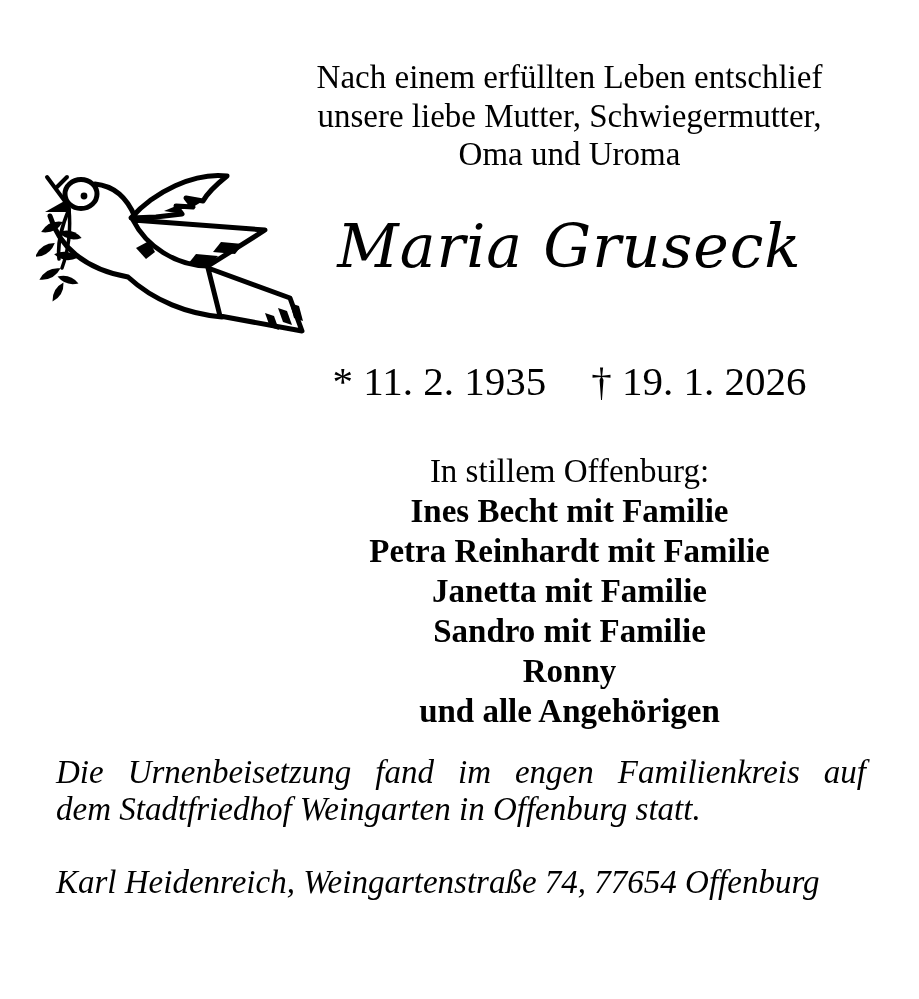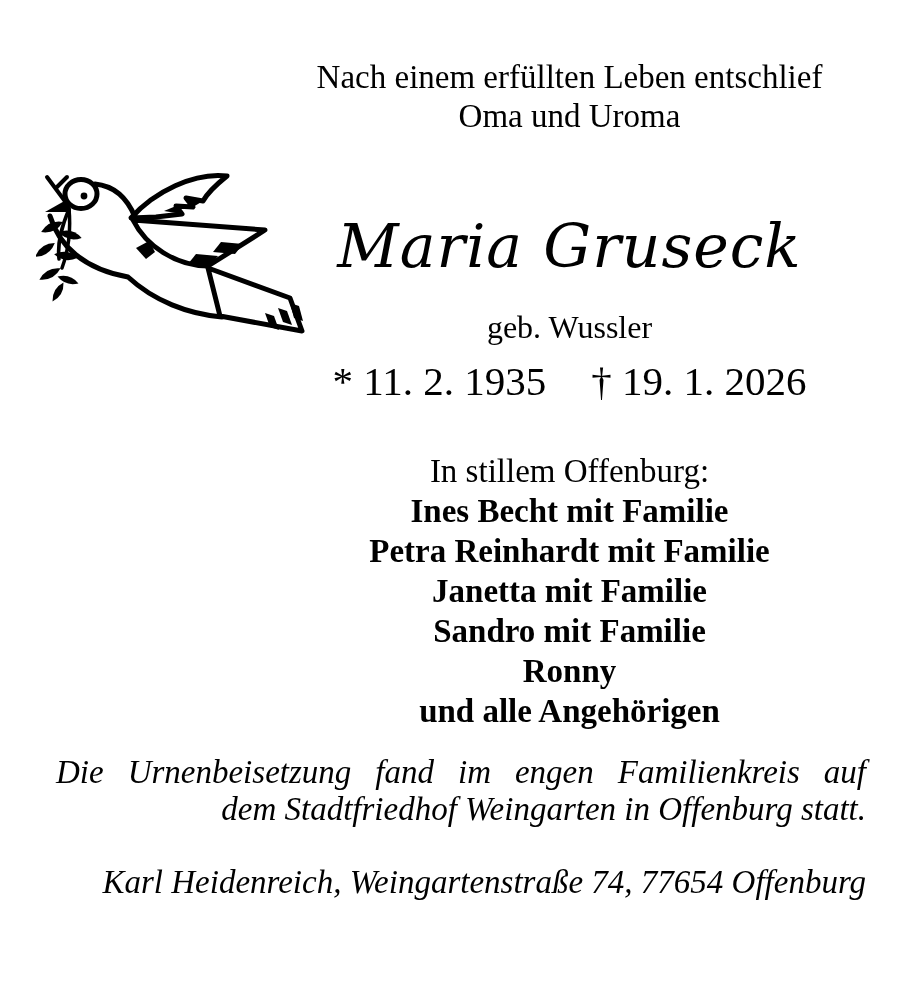--- a/index.html
+++ b/index.html
@@ -15,32 +15,33 @@
   .maiden{top:309px;font-size:32px;line-height:37px;}
   .dates{top:357px;font-size:41px;line-height:48px;}
   .dates .death{margin-left:45px;}
   .memorial{top:451px;font-size:33px;line-height:40px;}
   .mourner{font-weight:bold;}
 
   .para{position:absolute;left:56px;right:53px;font-size:33px;line-height:37px;font-style:italic;}
   .para1{top:754px;}
   .para2{top:864px;}
   .jline{text-align:justify;text-align-last:justify;}
-  .lline{text-align:right;white-space:nowrap;}
+  .lline{text-align:left;white-space:nowrap;}
 
   .dove{position:absolute;left:36px;top:163px;width:274px;height:180px;}
   .dove svg{display:block;width:100%;height:100%;}
 </style>
 </head>
 <body>
 
 <div class="page">
 
   <div class="centered-col intro">
     <div>Nach einem erfüllten Leben entschlief</div>
+    <div>unsere liebe Mutter, Schwiegermutter,</div>
     <div>Oma und Uroma</div>
   </div>
 
   <div class="dove">
     <svg viewBox="0 0 274 178" xmlns="http://www.w3.org/2000/svg" stroke="#000" stroke-width="5" stroke-linecap="round" stroke-linejoin="round" fill="none">
 
       <path d="M31,40 L11,13" stroke-width="4"></path>
       <path d="M21,23 L31,13" stroke-width="4"></path>
 
       <path d="M33,45 C26,62 21,78 23,95" stroke-width="3.5"></path>
@@ -73,21 +74,20 @@
       <ellipse cx="45" cy="30" rx="16" ry="14.5" fill="#fff"></ellipse>
       <path d="M59,20 C80,22 92,36 99,53" fill="none"></path>
       <circle cx="48" cy="32" r="3.4" fill="#000" stroke="none"></circle>
 
       <path d="M9,48 L32,35 L35,48 Z" fill="#000" stroke="none"></path>
     </svg>
   </div>
 
   <div class="centered-col name">Maria Gruseck</div>
 
-  <div class="centered-col maiden">geb. Wussler</div>
 
   <div class="centered-col dates">
     <span class="birth">* 11. 2. 1935</span><span class="death">† 19. 1. 2026</span>
   </div>
 
   <div class="centered-col memorial">
     <div>In stillem Offenburg:</div>
     <div class="mourner">Ines Becht mit Familie</div>
     <div class="mourner">Petra Reinhardt mit Familie</div>
     <div class="mourner">Janetta mit Familie</div>

